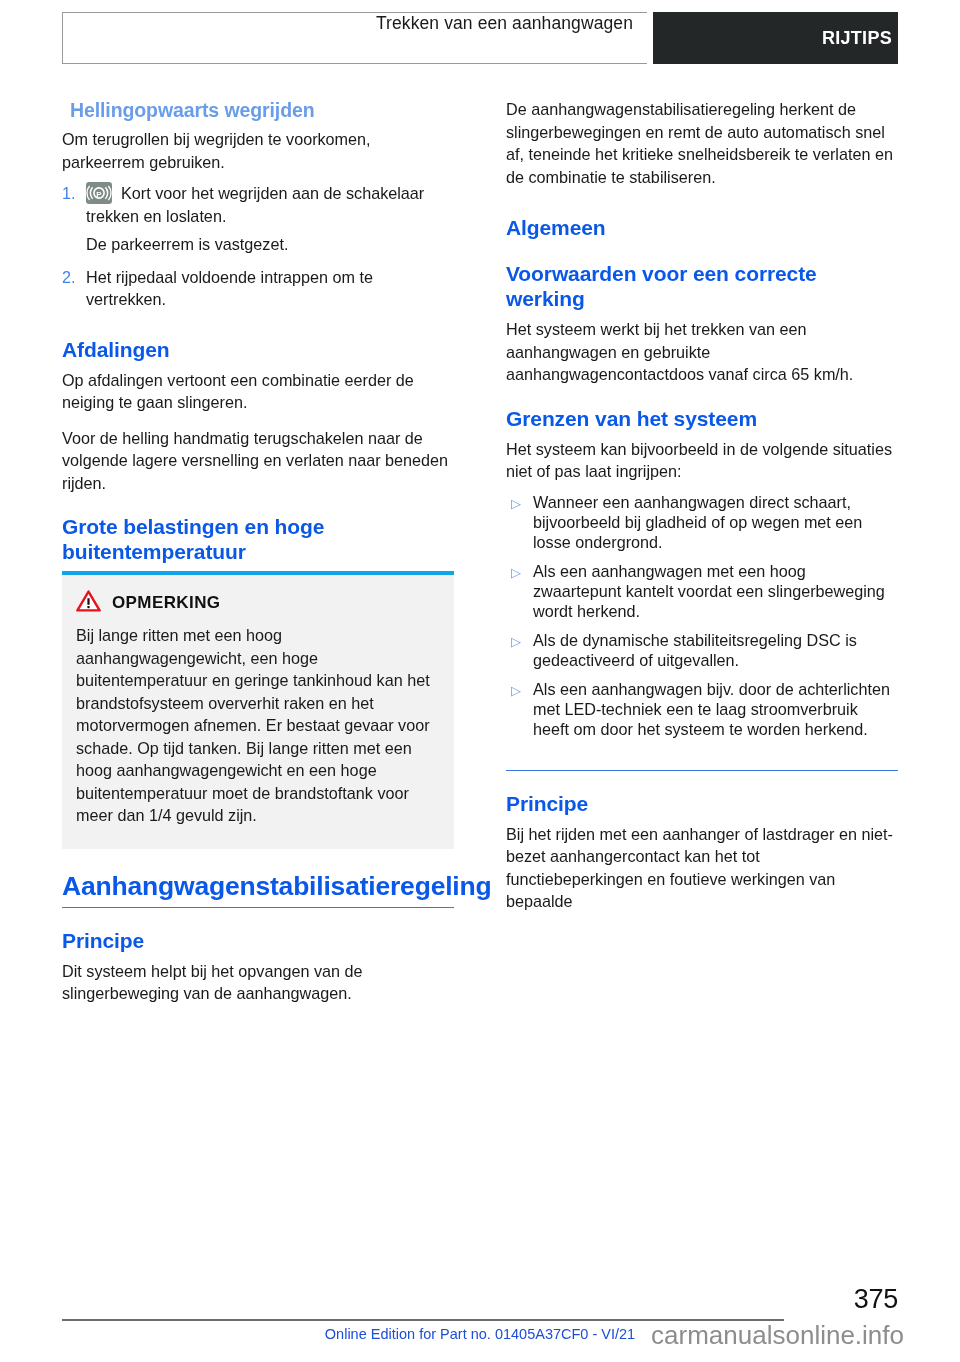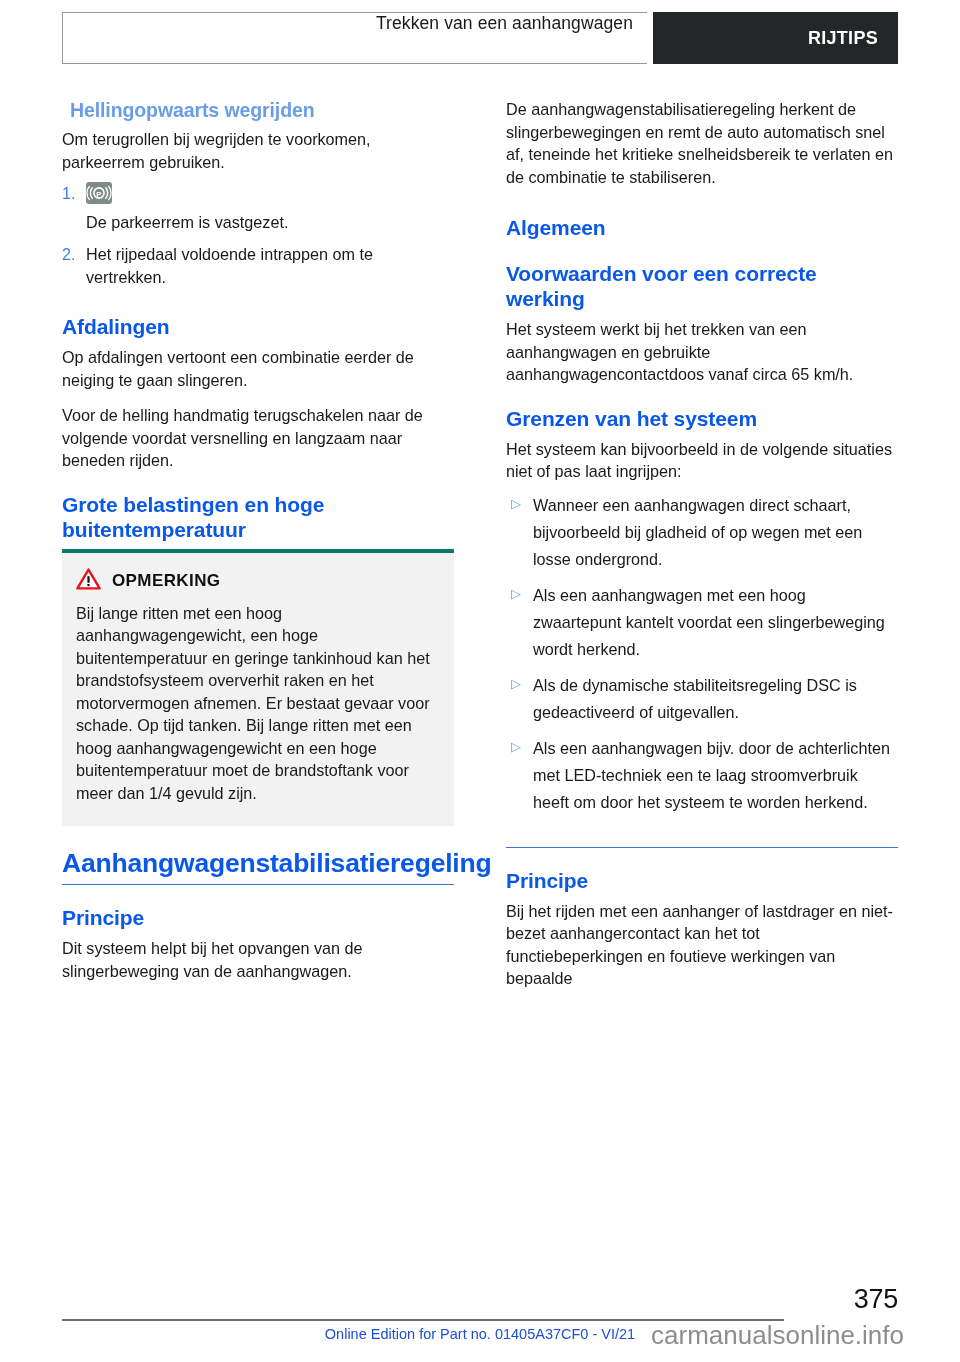--- a/index.html
+++ b/index.html
@@ -41,21 +41,21 @@
     font-size: 17.5px;
     color: #1a1a1a;
     letter-spacing: 0.1px;
   }
   .header-section-box {
     flex: 0 0 245px;
     background: #242728;
     display: flex;
     align-items: center;
     justify-content: flex-end;
-    padding-right: 20px;
+    padding-right: 6px;
     box-sizing: border-box;
     margin-left: 6px;
   }
   .header-section-text {
     color: #ffffff;
     font-size: 18px;
     font-weight: bold;
     letter-spacing: 0.3px;
   }
 
@@ -161,27 +161,27 @@
     flex: 0 0 27px;
     color: #6a9de8;
     font-size: 13px;
     line-height: 24px;
     padding-left: 5px;
     box-sizing: border-box;
   }
   .bullet-text {
     flex: 1 1 auto;
     font-size: 16.2px;
-    line-height: 27px;
+    line-height: 20px;
   }
 
   
   .note-box {
     background: #f2f2f2;
-    border-top: 4px solid #0f766e;
+    border-top: 4px solid #0ea5e9;
     padding: 15px 16px 22px 14px;
     box-sizing: border-box;
     margin-top: 4px;
   }
   .note-head {
     display: flex;
     align-items: center;
     margin-bottom: 8px;
   }
   .warn-icon { margin-right: 11px; display: block; }
@@ -266,35 +266,35 @@
         <span class="step-body">
           <span class="pbrake-icon">
             <svg width="26" height="22" viewBox="0 0 26 22">
               <circle cx="13" cy="11" r="5.1" fill="none" stroke="#ffffff" stroke-width="1.6"></circle>
               <text x="13" y="14.6" font-family="Liberation Sans, sans-serif" font-size="8" font-weight="bold" fill="#ffffff" text-anchor="middle">P</text>
               <path d="M6.6 5.2 A8.6 8.6 0 0 0 6.6 16.8" fill="none" stroke="#ffffff" stroke-width="1.5"></path>
               <path d="M3.6 4.0 A10.6 10.6 0 0 0 3.6 18.0" fill="none" stroke="#ffffff" stroke-width="1.3"></path>
               <path d="M19.4 5.2 A8.6 8.6 0 0 1 19.4 16.8" fill="none" stroke="#ffffff" stroke-width="1.5"></path>
               <path d="M22.4 4.0 A10.6 10.6 0 0 1 22.4 18.0" fill="none" stroke="#ffffff" stroke-width="1.3"></path>
             </svg>
-          </span>
+          </span><span>Kort voor het wegrijden aan de schakelaar trekken en loslaten.</span>
           <p style="margin-top:6px;">De parkeerrem is vastgezet.</p>
         </span>
       </li>
       <li>
         <span class="step-num">2.</span>
         <span class="step-body">Het rijpedaal voldoende intrappen om te vertrekken.</span>
       </li>
     </ol>
 
     <div class="spacer-lg"></div>
 
     <h2 class="head-blue">Afdalingen</h2>
     <p class="body">Op afdalingen vertoont een combinatie eerder de neiging te gaan slingeren.</p>
-    <p class="body">Voor de helling handmatig terugschakelen naar de volgende voordat versnelling en langzaam naar beneden rijden.</p>
+    <p class="body">Voor de helling handmatig terugschakelen naar de volgende lagere versnelling en verlaten naar beneden rijden.</p>
 
     <div class="spacer-sm"></div>
 
     <h2 class="head-blue">Grote belastingen en hoge buitentemperatuur</h2>
 
     <div class="note-box">
       <div class="note-head">
         <span class="warn-icon">
           <svg width="25" height="22" viewBox="0 0 25 22">
             <path d="M12.5 1.6 L23.6 20.4 L1.4 20.4 Z" fill="#ffffff" stroke="#e8131a" stroke-width="2.4" stroke-linejoin="round"></path>

